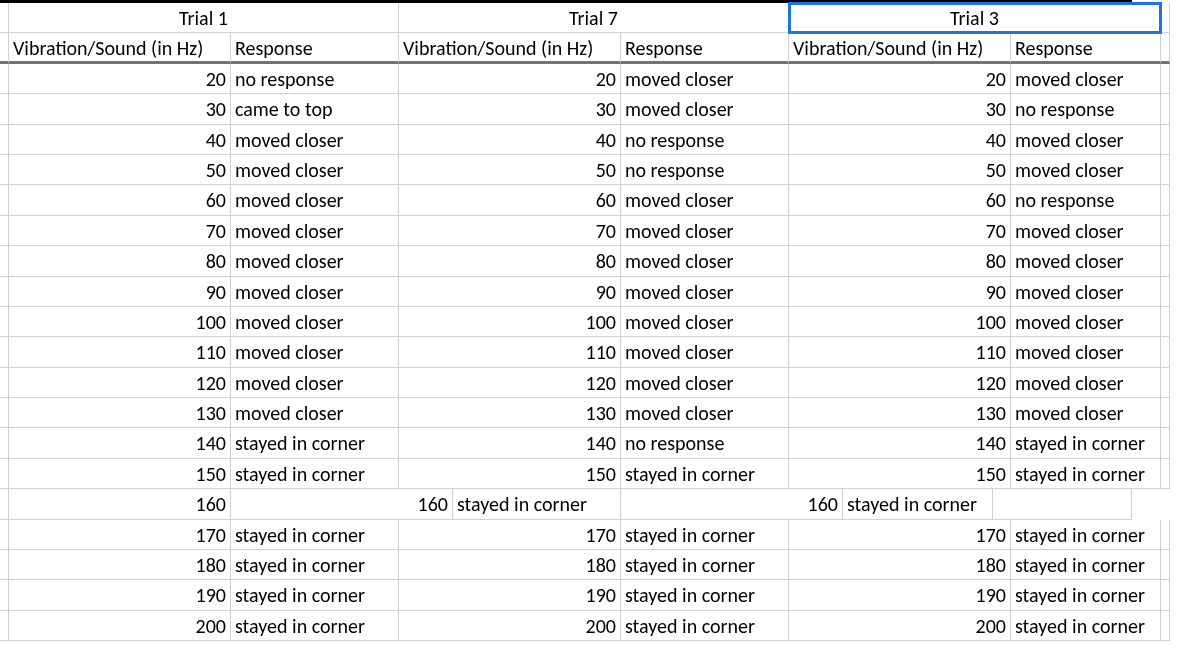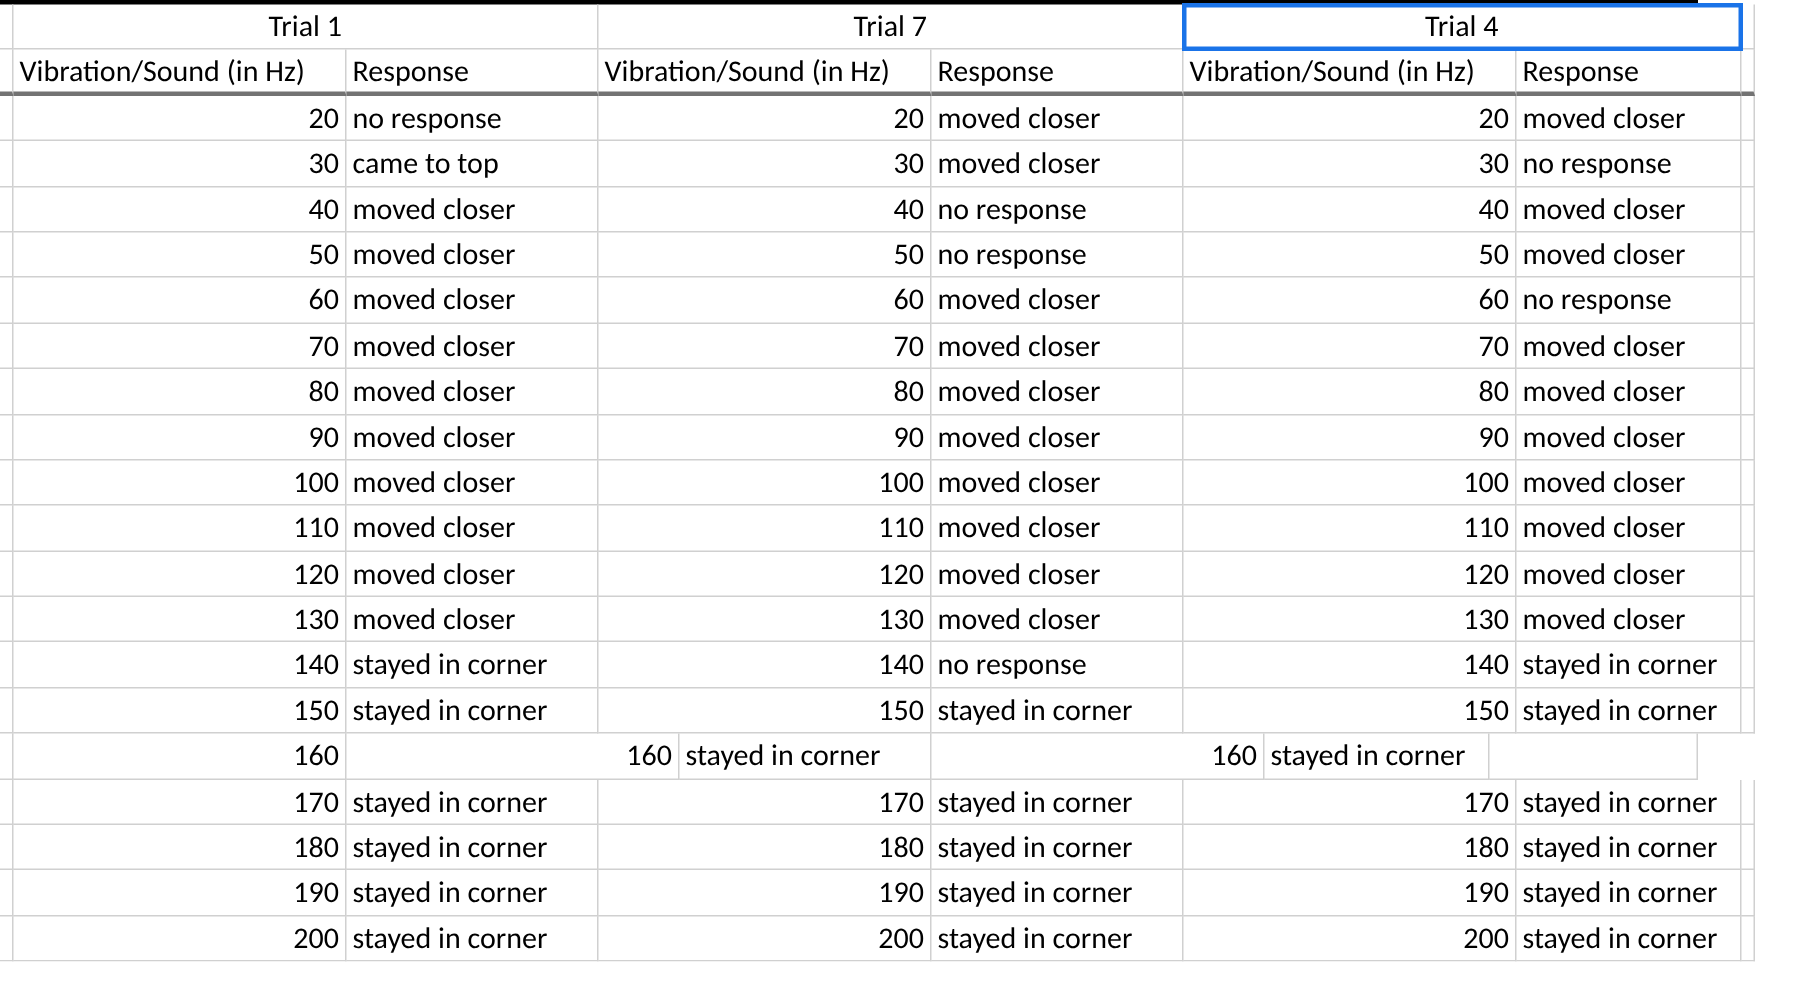--- a/index.html
+++ b/index.html
@@ -57,21 +57,21 @@
 </style>
 </head>
 <body>
 
 <div class="sheet">
 
   <div class="row trial-row">
     <div class="cell c-gutter"></div>
     <div class="cell trial-hdr ctr">Trial 1</div>
     <div class="cell trial-hdr ctr">Trial 7</div>
-    <div class="cell trial-hdr-3 ctr selected">Trial 4</div>
+    <div class="cell trial-hdr-3 ctr selected">Trial 3</div>
     <div class="cell c-tail"></div>
   </div>
 
   <div class="row header-row">
     <div class="cell c-gutter"></div>
     <div class="cell c-hz txt">Vibration/Sound (in Hz)</div>
     <div class="cell c-resp txt">Response</div>
     <div class="cell c-hz2 txt">Vibration/Sound (in Hz)</div>
     <div class="cell c-resp2 txt">Response</div>
     <div class="cell c-hz3 txt">Vibration/Sound (in Hz)</div>

